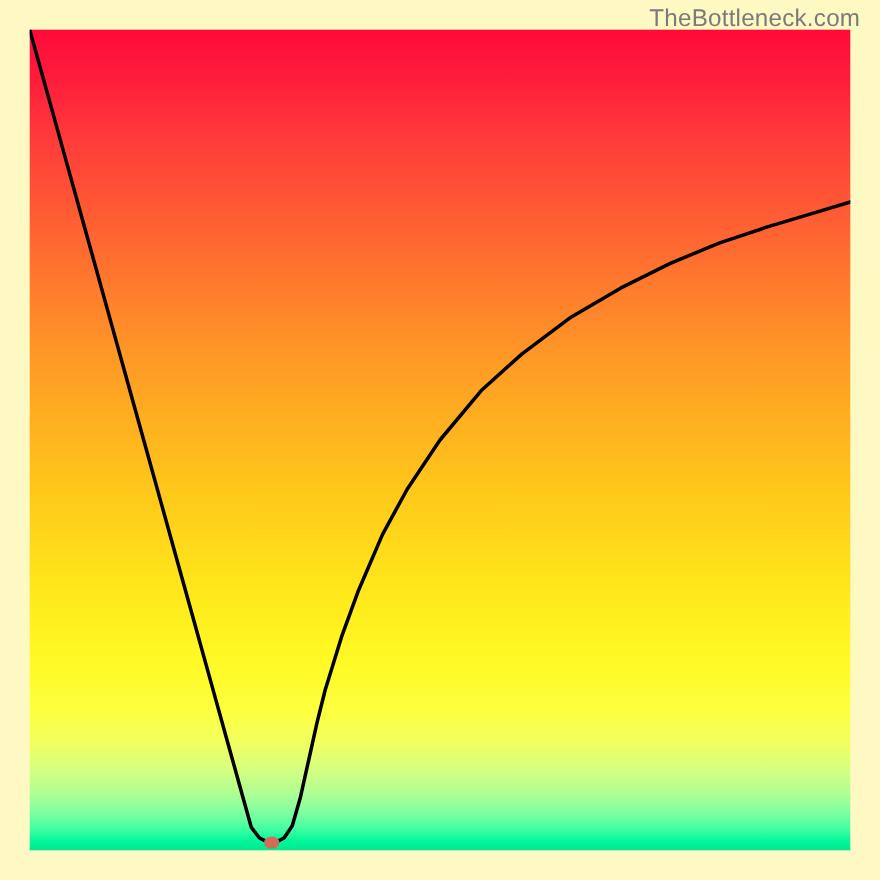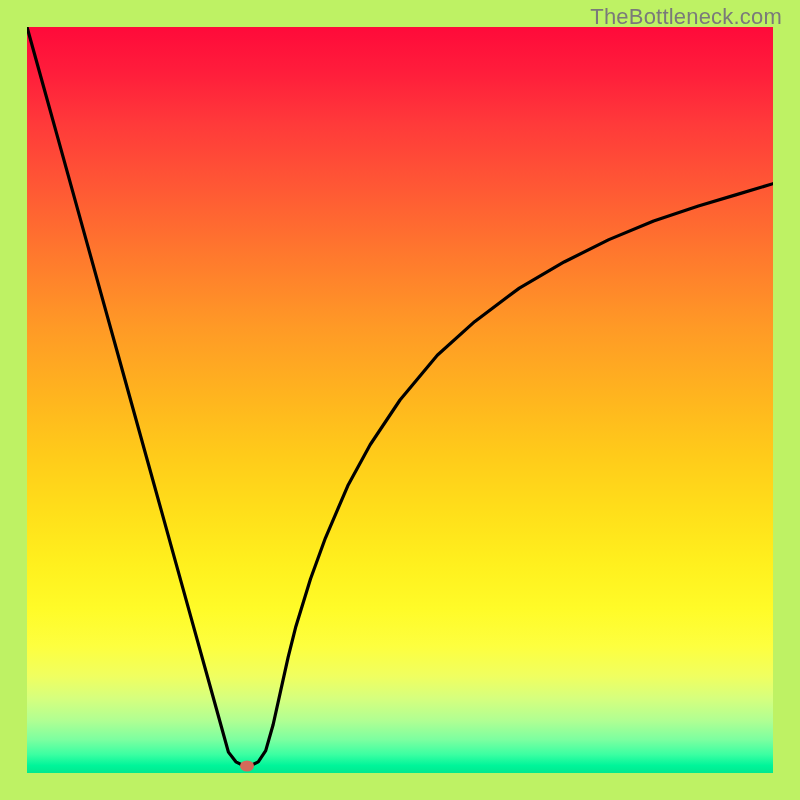--- a/index.html
+++ b/index.html
@@ -8,21 +8,21 @@
     width: 800px;
     height: 800px;
     background: #000;
     overflow: hidden;
     font-family: Arial, Helvetica, sans-serif;
   }
   .frame {
     position: relative;
     width: 800px;
     height: 800px;
-    background: #bef264;
+    background: #fef9c3;
   }
   .watermark {
     position: absolute;
     top: 4px;
     right: 18px;
     color: #7a7a7a;
     font-size: 22px;
     letter-spacing: 0.2px;
     font-weight: 400;
     z-index: 5;

